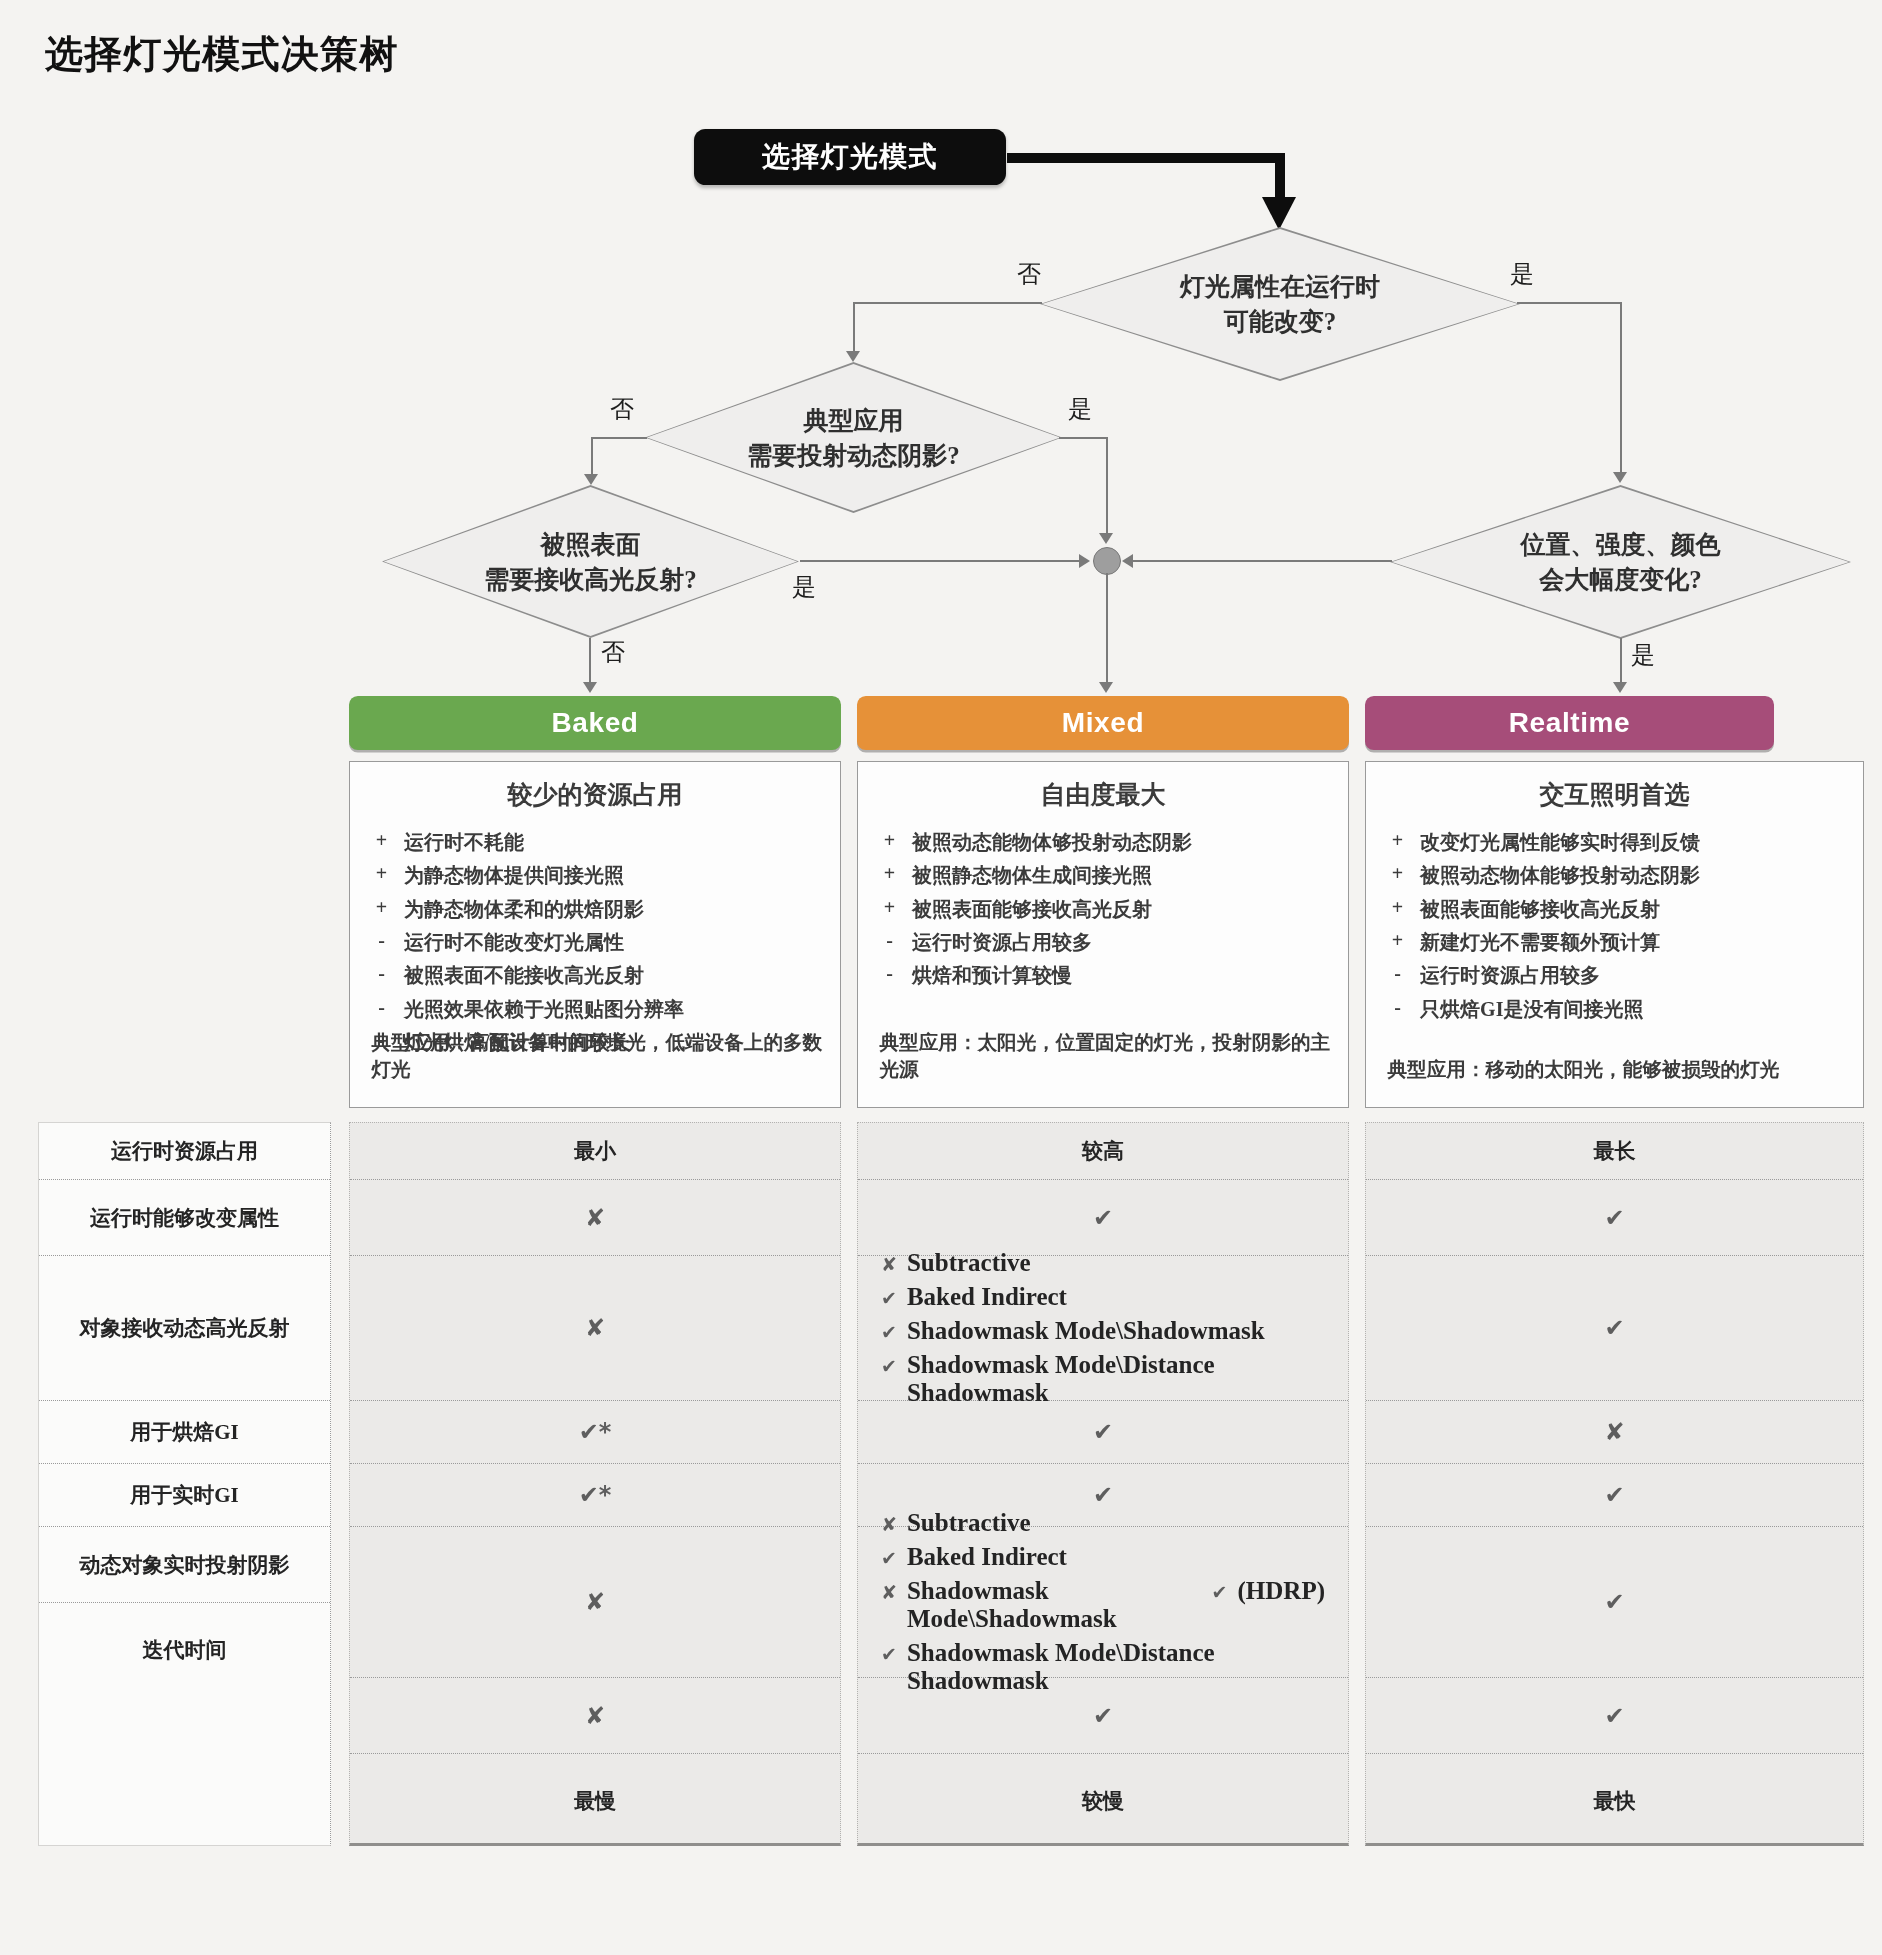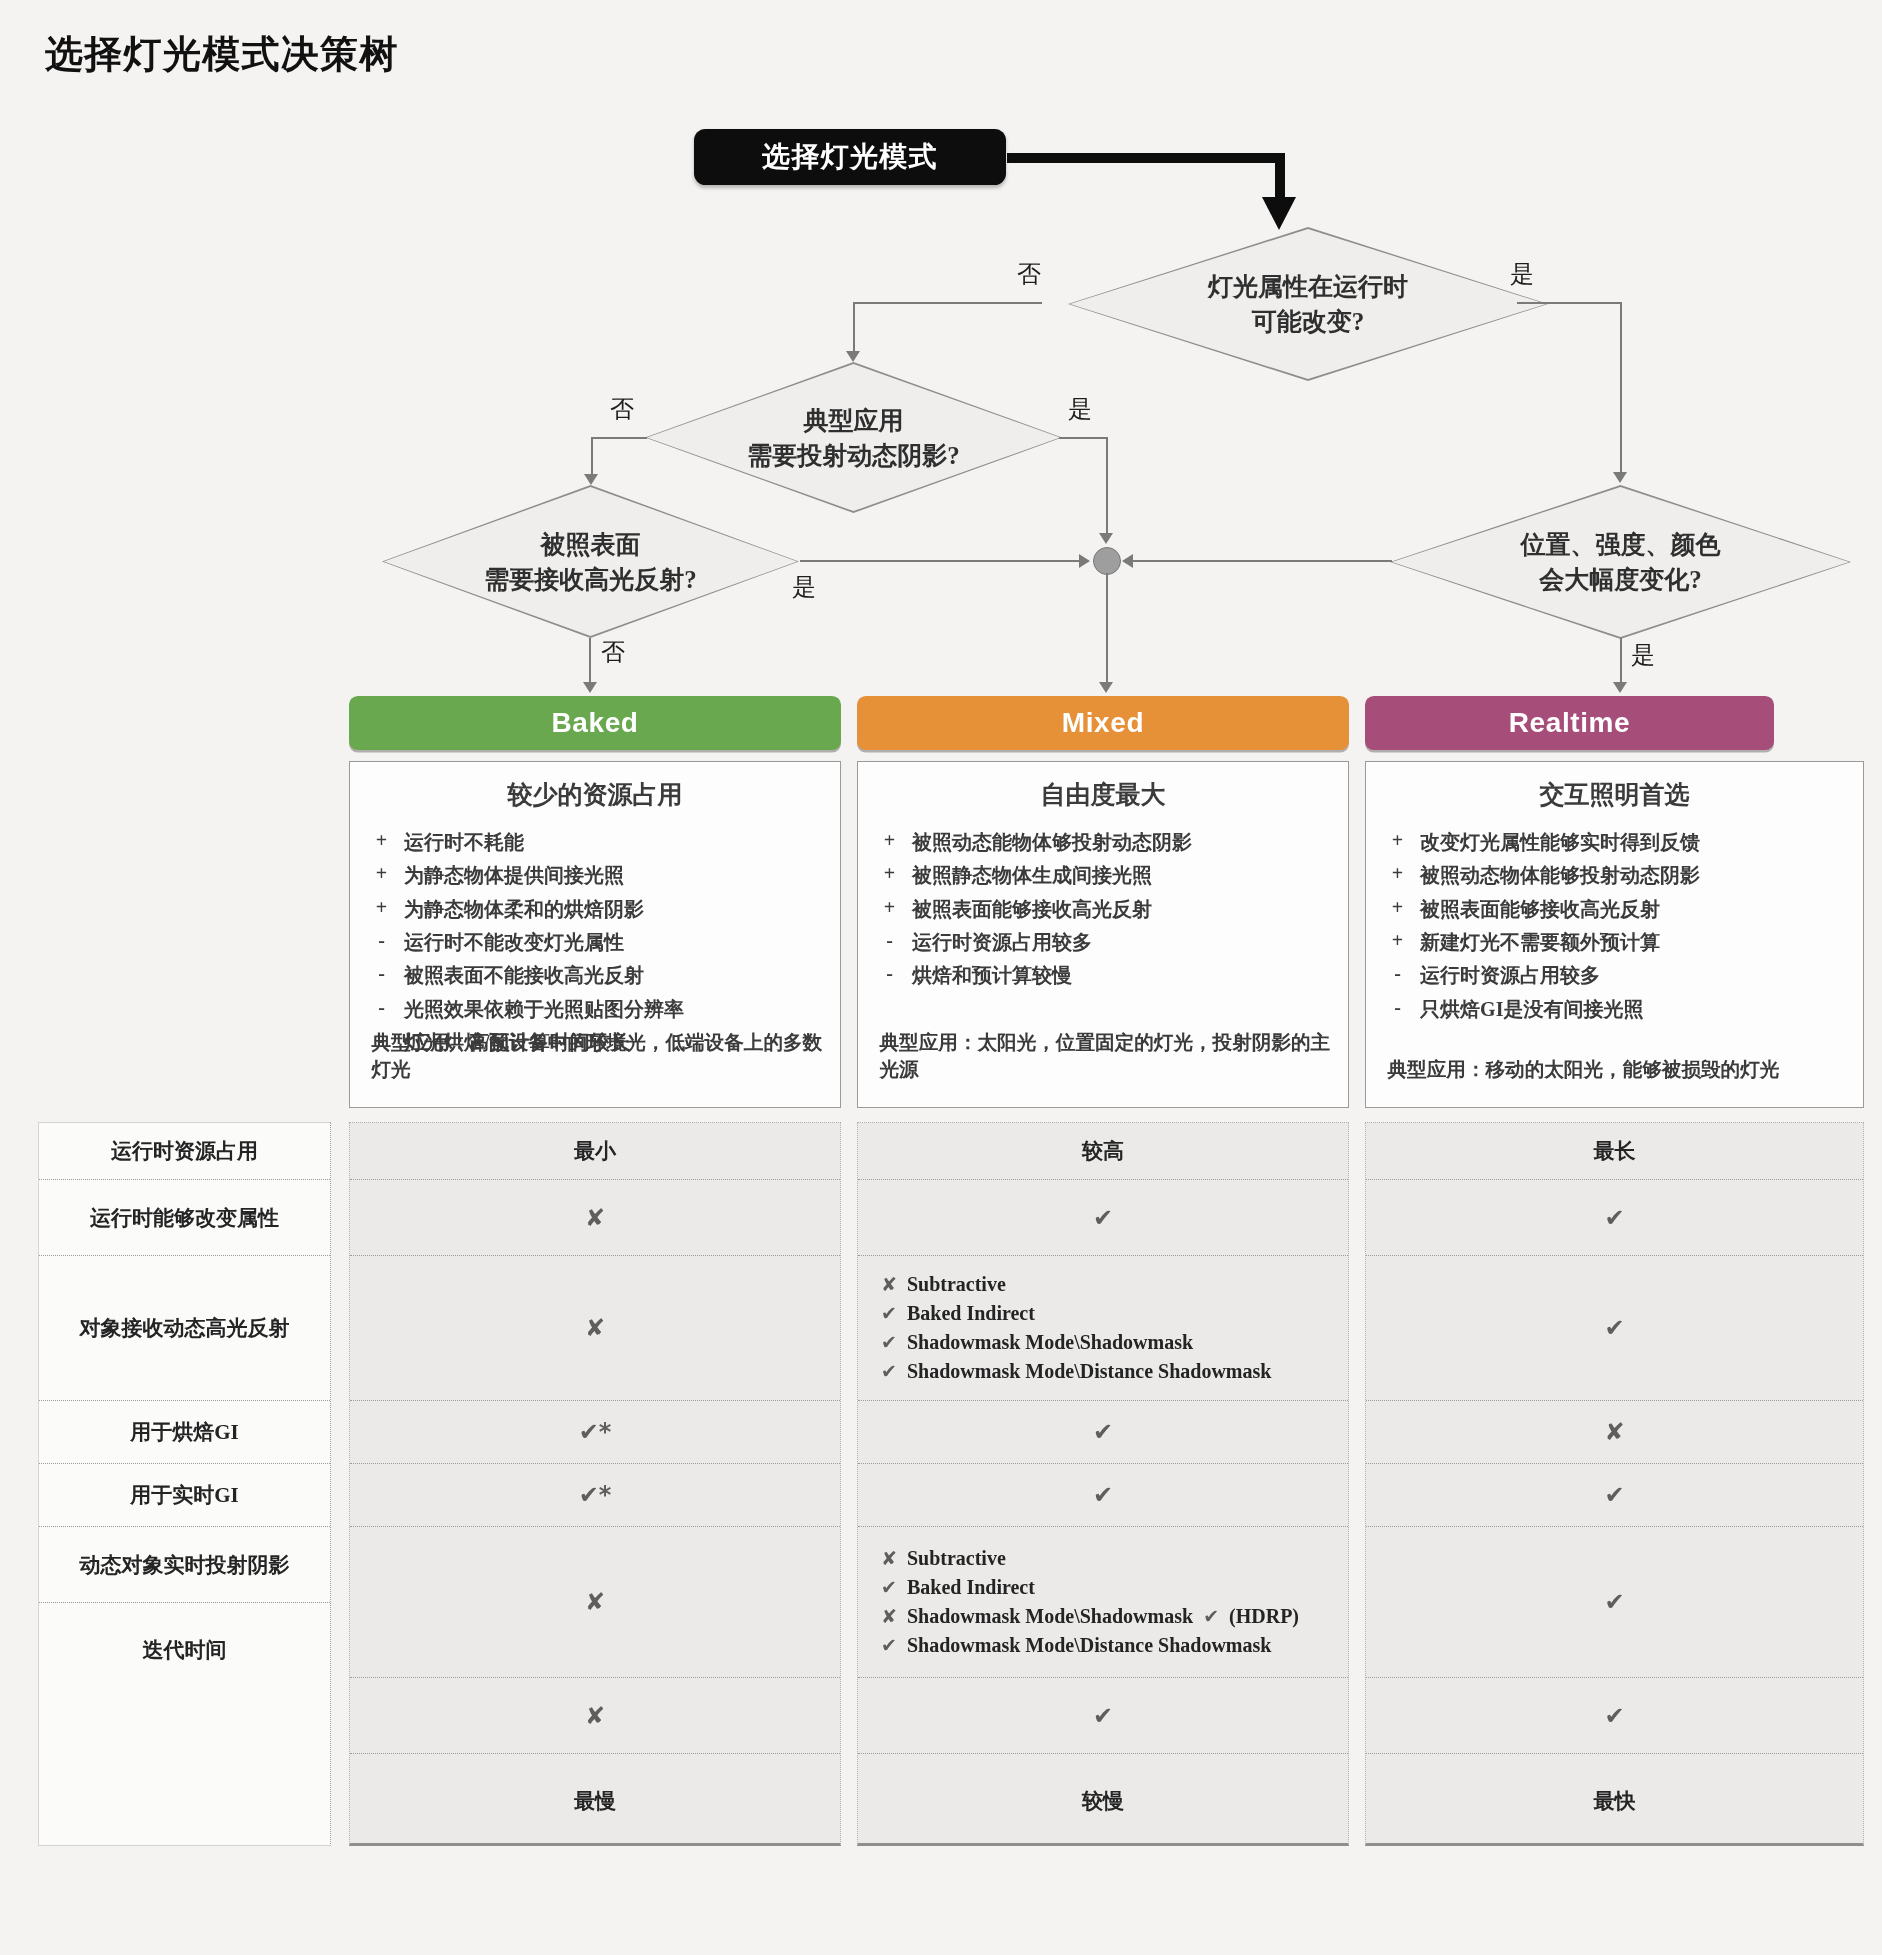--- a/index.html
+++ b/index.html
@@ -51,37 +51,37 @@
   .label-row span{font-size:21px;font-weight:bold;color:#242424;text-align:center;}
   .val-col{position:absolute;top:1122px;height:724px;background:#ebeae8;box-sizing:border-box;
     border-left:1.9px dotted #b3b2b0;border-right:1.9px dotted #b3b2b0;border-top:1.3px dotted #b3b2b0;border-bottom:3.2px solid #8f8e8c;}
   .val-row{display:flex;align-items:center;justify-content:center;border-bottom:1.3px dotted #9a9a9a;box-sizing:border-box;}
   .val-row:last-child{border-bottom:none;}
   .cell-text{font-size:21px;font-weight:bold;color:#242424;}
   .mark{font-size:24px;font-weight:bold;color:#5e5e5e;font-family:"DejaVu Sans",sans-serif;}
   .cell-list{width:100%;padding:0 23px;box-sizing:border-box;}
   .cell-li{display:flex;align-items:baseline;gap:10px;margin:6.3px 0;}
   .cell-li .mark{font-size:19px;}
-  .cell-li .liTxt{font-size:20px;font-weight:bold;color:#242424;}
+  .cell-li .liTxt{font-size:25px;font-weight:bold;color:#242424;}
 </style>
 </head>
 <body>
 
 <div class="canvas">
 
   <h1 class="page-title">选择灯光模式决策树</h1>
 
   <div class="start">
     <span>选择灯光模式</span>
   </div>
   <div class="blk" style="left:1007px;top:153px;width:278px;height:10px;"></div>
   <div class="blk" style="left:1275px;top:153px;width:10px;height:47px;"></div>
   <div class="bigarr" style="left:1262px;top:197px;"></div>
 
-  <div class="d" style="left:1068px;top:227px;width:480px;height:154px;">
+  <div class="d" style="left:1040px;top:227px;width:480px;height:154px;">
     <div class="d-in">
       <span>灯光属性在运行时</span>
       <span>可能改变?</span>
     </div>
   </div>
   <span class="lbl" style="left:1017px;top:258px;">否</span>
   <div class="ln" style="left:853px;top:302px;width:189px;height:1.9px;"></div>
   <div class="ln" style="left:853px;top:302px;width:1.9px;height:50px;"></div>
   <div class="arr down" style="left:846px;top:351px;"></div>
   <span class="lbl" style="left:1510px;top:258px;">是</span>

